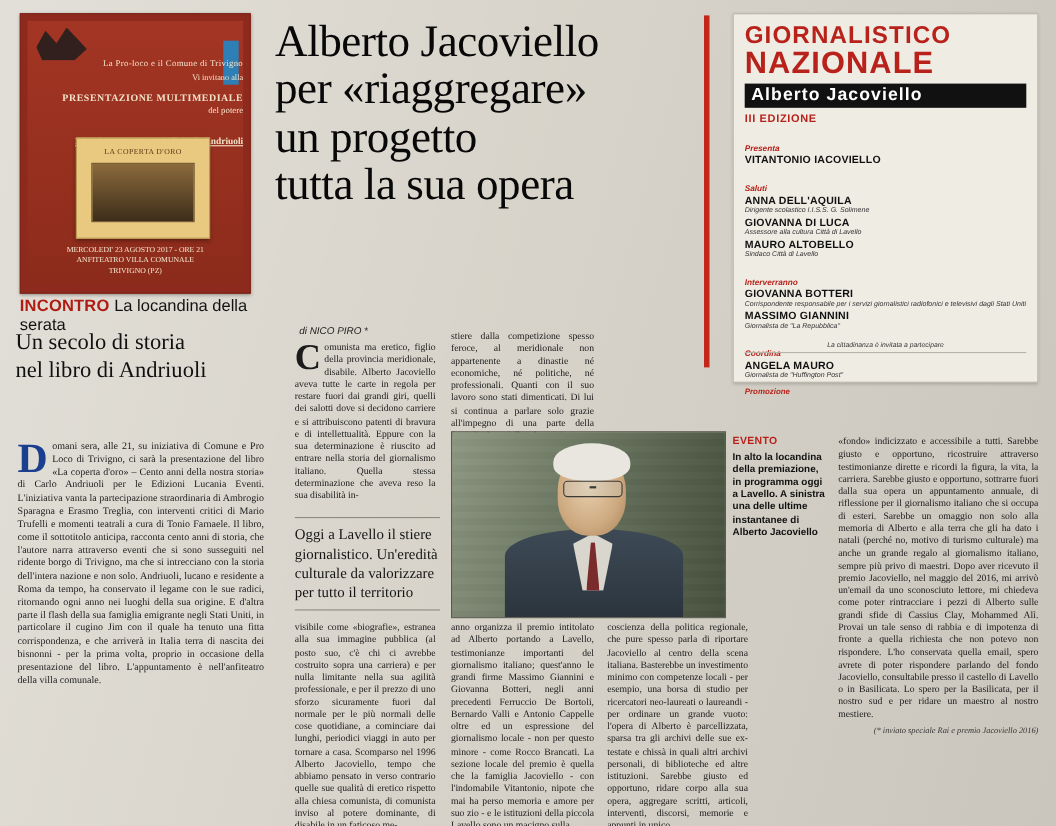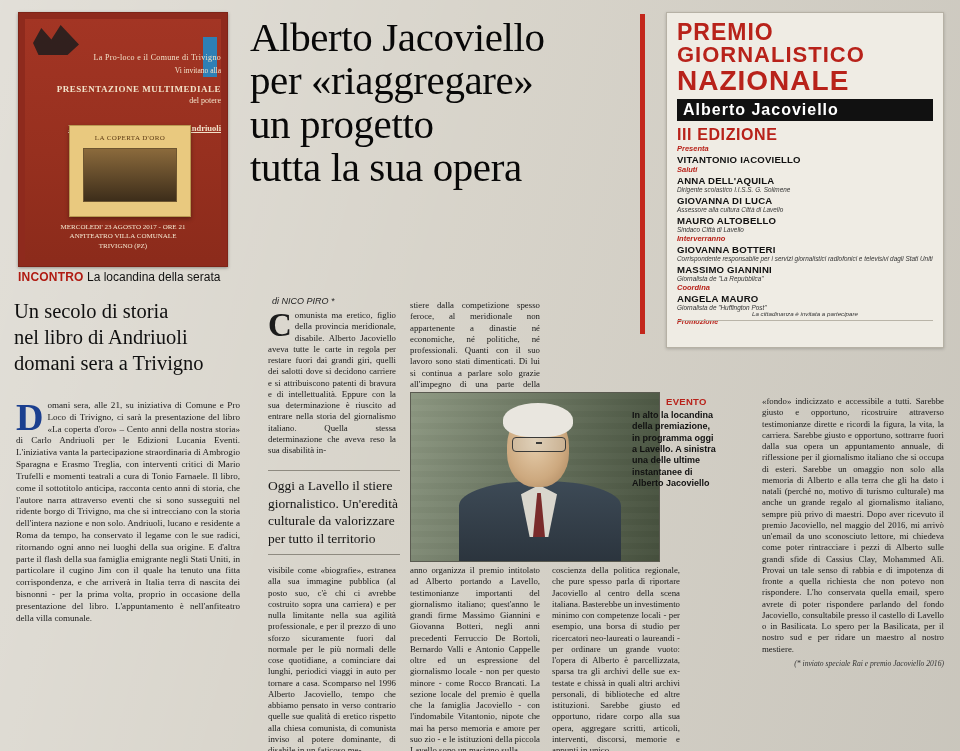--- a/index.html
+++ b/index.html
@@ -97,21 +97,21 @@
     color: #f4e7cf;
     font-size: 7px;
     line-height: 1.4;
   }
   .poster-caption {
     position: absolute;
     left: 18px;
     top: 270px;
     width: 215px;
     font-family: "Liberation Sans", sans-serif;
-    font-size: 12px;
+    font-size: 15px;
     color: #111;
   }
   .poster-caption .kw {
     color: #b01b12;
     font-weight: bold;
     letter-spacing: .2px;
   }
 
   
   .left-sub {
@@ -316,27 +316,27 @@
     color: #fff;
     font-family: "Liberation Sans", sans-serif;
     font-size: 16px;
     font-weight: bold;
     letter-spacing: 1px;
     padding: 2px 6px;
   }
   .premio .edizione {
     margin-top: 5px;
     font-family: "Liberation Sans", sans-serif;
-    font-size: 16px;
+    font-size: 10px;
     font-weight: bold;
     color: #b8221a;
     letter-spacing: .6px;
   }
   .premio .sect {
-    margin-top: 0;
+    margin-top: 16px;
     font-family: "Liberation Sans", sans-serif;
     font-size: 7.5px;
     font-style: italic;
     font-weight: bold;
     color: #b8221a;
   }
   .premio .pname {
     font-family: "Liberation Sans", sans-serif;
     font-size: 9.6px;
     font-weight: bold;
@@ -382,21 +382,21 @@
     left: 666px;
     top: 396px;
     font-family: "Liberation Sans", sans-serif;
     font-size: 9.5px;
     font-weight: bold;
     color: #b8221a;
     letter-spacing: .3px;
   }
   .evento-text {
     position: absolute;
-    left: 632px;
+    left: 666px;
     top: 410px;
     width: 84px;
     font-family: "Liberation Sans", sans-serif;
     font-size: 9px;
     font-weight: bold;
     line-height: 1.26;
     color: #111;
   }
   .col-f {
     position: absolute;
@@ -447,21 +447,20 @@
   </div>
 
   <div class="poster-caption">
     <span class="kw">INCONTRO</span>
     <span>La locandina della serata</span>
   </div>
 
   <div class="left-sub">
     <span>Un secolo di storia</span><br>
     <span>nel libro di Andriuoli</span><br>
-    <span>domani sera a Trivigno</span>
   </div>
 
   <div class="left-body">
     <span class="dropcap">D</span><span>omani sera, alle 21, su iniziativa di Comune e Pro Loco di Trivigno, ci sarà la presentazione del libro «La coperta d'oro» – Cento anni della nostra storia» di Carlo Andriuoli per le Edizioni Lucania Eventi. L'iniziativa vanta la partecipazione straordinaria di Ambrogio Sparagna e Erasmo Treglia, con interventi critici di Mario Trufelli e momenti teatrali a cura di Tonio Farnaele. Il libro, come il sottotitolo anticipa, racconta cento anni di storia, che l'autore narra attraverso eventi che si sono susseguiti nel ridente borgo di Trivigno, ma che si intrecciano con la storia dell'intera nazione e non solo. Andriuoli, lucano e residente a Roma da tempo, ha conservato il legame con le sue radici, ritornando ogni anno nei luoghi della sua origine. E d'altra parte il flash della sua famiglia emigrante negli Stati Uniti, in particolare il cugino Jim con il quale ha tenuto una fitta corrispondenza, e che arriverà in Italia terra di nascita dei bisnonni - per la prima volta, proprio in occasione della presentazione del libro. L'appuntamento è nell'anfiteatro della villa comunale.</span>
   </div>
 
   <div class="headline">
     <span class="hl-line">Alberto Jacoviello</span>
     <span class="hl-line">per «riaggregare»</span>
     <span class="hl-line">un progetto</span>
@@ -489,21 +488,20 @@
   </div>
 
   <div class="col col-c">visibile come «biografie», estranea alla sua immagine pubblica (al posto suo, c'è chi ci avrebbe costruito sopra una carriera) e per nulla limitante nella sua agilità professionale, e per il prezzo di uno sforzo sicuramente fuori dal normale per le più normali delle cose quotidiane, a cominciare dai lunghi, periodici viaggi in auto per tornare a casa. Scomparso nel 1996 Alberto Jacoviello, tempo che abbiamo pensato in verso contrario quelle sue qualità di eretico rispetto alla chiesa comunista, di comunista inviso al potere dominante, di disabile in un faticoso me-</div>
   <div class="col col-d">anno organizza il premio intitolato ad Alberto portando a Lavello, testimonianze importanti del giornalismo italiano; quest'anno le grandi firme Massimo Giannini e Giovanna Botteri, negli anni precedenti Ferruccio De Bortoli, Bernardo Valli e Antonio Cappelle oltre ed un espressione del giornalismo locale - non per questo minore - come Rocco Brancati. La sezione locale del premio è quella che la famiglia Jacoviello - con l'indomabile Vitantonio, nipote che mai ha perso memoria e amore per suo zio - e le istituzioni della piccola Lavello sono un macigno sulla</div>
   <div class="col col-e">coscienza della politica regionale, che pure spesso parla di riportare Jacoviello al centro della scena italiana. Basterebbe un investimento minimo con competenze locali - per esempio, una borsa di studio per ricercatori neo-laureati o laureandi - per ordinare un grande vuoto: l'opera di Alberto è parcellizzata, sparsa tra gli archivi delle sue ex-testate e chissà in quali altri archivi personali, di biblioteche ed altre istituzioni. Sarebbe giusto ed opportuno, ridare corpo alla sua opera, aggregare scritti, articoli, interventi, discorsi, memorie e appunti in unico</div>
 
   <div class="red-rule"></div>
 
   <div class="premio">
     <h1>
-      <span class="p1">PREMIO</span>
       <span class="p2">GIORNALISTICO</span>
       <span class="p3">NAZIONALE</span>
     </h1>
     <div class="namebar">Alberto Jacoviello</div>
     <div class="edizione">III EDIZIONE</div>
 
     <div class="sect">Presenta</div>
     <div class="pname">VITANTONIO IACOVIELLO</div>
 
     <div class="sect">Saluti</div>

